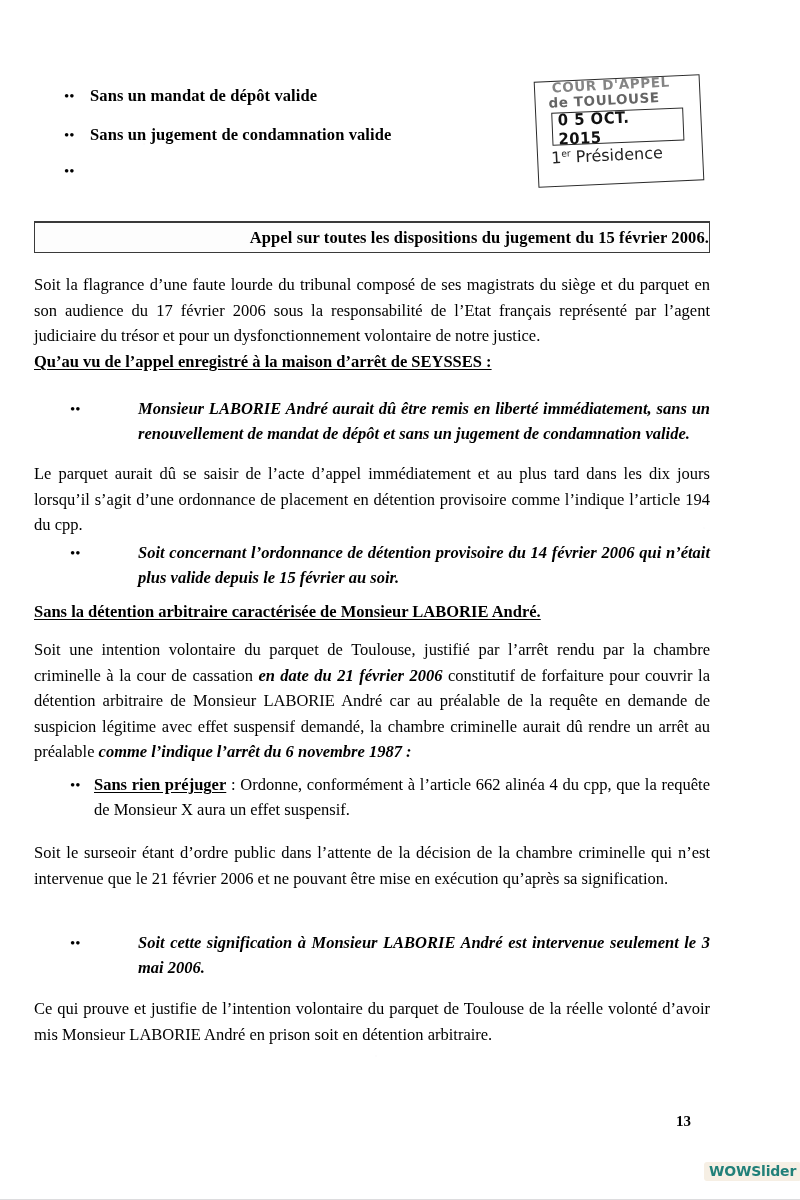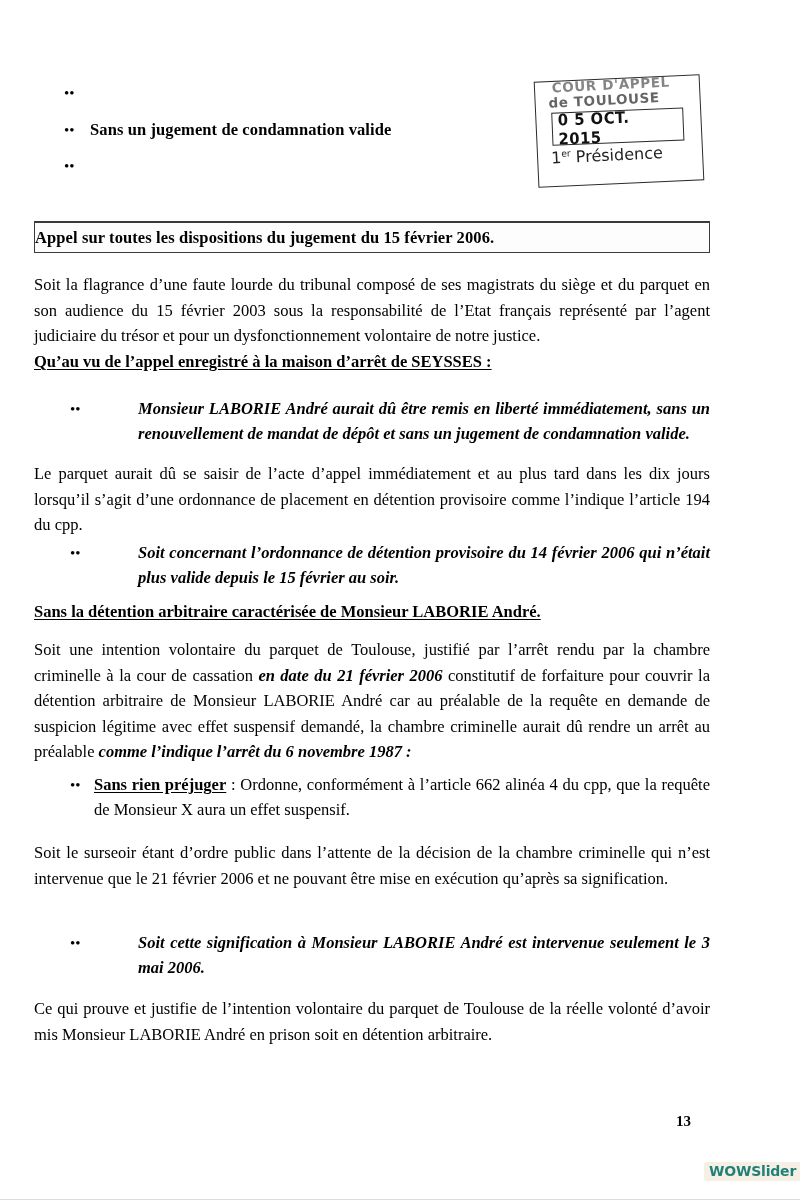--- a/index.html
+++ b/index.html
@@ -155,21 +155,21 @@
     position: absolute;
     left: 34px;
     top: 221px;
     width: 676px;
     height: 32px;
     border: 1.2px solid #3a3a3a;
     border-top-width: 2px;
     box-sizing: border-box;
     display: flex;
     align-items: center;
-    justify-content: flex-start;
+    justify-content: flex-end;
     background: #fdfdfd;
   }
   .banner-text {
     font-weight: bold;
     font-size: 16.5px;
     letter-spacing: 0.1px;
     text-align: center;
   }
 
   
@@ -263,20 +263,21 @@
 </style>
 </head>
 <body>
 
 <div class="page">
   <div class="paper-tone"></div>
 
   <div class="top-list">
     <div class="bullet-row">
       <span class="bullet-dot">•</span>
+      <span class="bullet-text">Sans un mandat de dépôt valide</span>
     </div>
     <div class="bullet-row">
       <span class="bullet-dot">•</span>
       <span class="bullet-text">Sans un jugement de condamnation valide</span>
     </div>
     <div class="bullet-row">
       <span class="bullet-dot">•</span>
     </div>
   </div>
 
@@ -290,21 +291,21 @@
       </div>
       <div class="stamp-line4"><span>1</span><sup>er</sup> <span>Présidence</span></div>
     </div>
   </div>
 
   <div class="banner">
     <span class="banner-text">Appel sur toutes les dispositions du jugement du 15 février 2006.</span>
   </div>
 
   <div class="block" style="top:272px;">
-    <p class="para last-natural">Soit la flagrance d’une faute lourde du tribunal composé de ses magistrats du siège et du parquet en son audience du 15 février 2003 sous la responsabilité de l’Etat français représenté par l’agent judiciaire du trésor et pour un dysfonctionnement volontaire de notre justice.</p>
+    <p class="para last-natural">Soit la flagrance d’une faute lourde du tribunal composé de ses magistrats du siège et du parquet en son audience du 17 février 2006 sous la responsabilité de l’Etat français représenté par l’agent judiciaire du trésor et pour un dysfonctionnement volontaire de notre justice.</p>
   </div>
 
   <div class="block" style="top:350px;">
     <h3 class="heading">Qu’au vu de l’appel enregistré à la maison d’arrêt de SEYSSES :</h3>
   </div>
 
   <div class="bullet-block" style="top:396px;">
     <span class="bullet-dot">•</span>
     <span class="bullet-body emph">Monsieur LABORIE André aurait dû être remis en liberté immédiatement, sans un renouvellement de mandat de dépôt et sans un jugement de condamnation valide.</span>
   </div>

